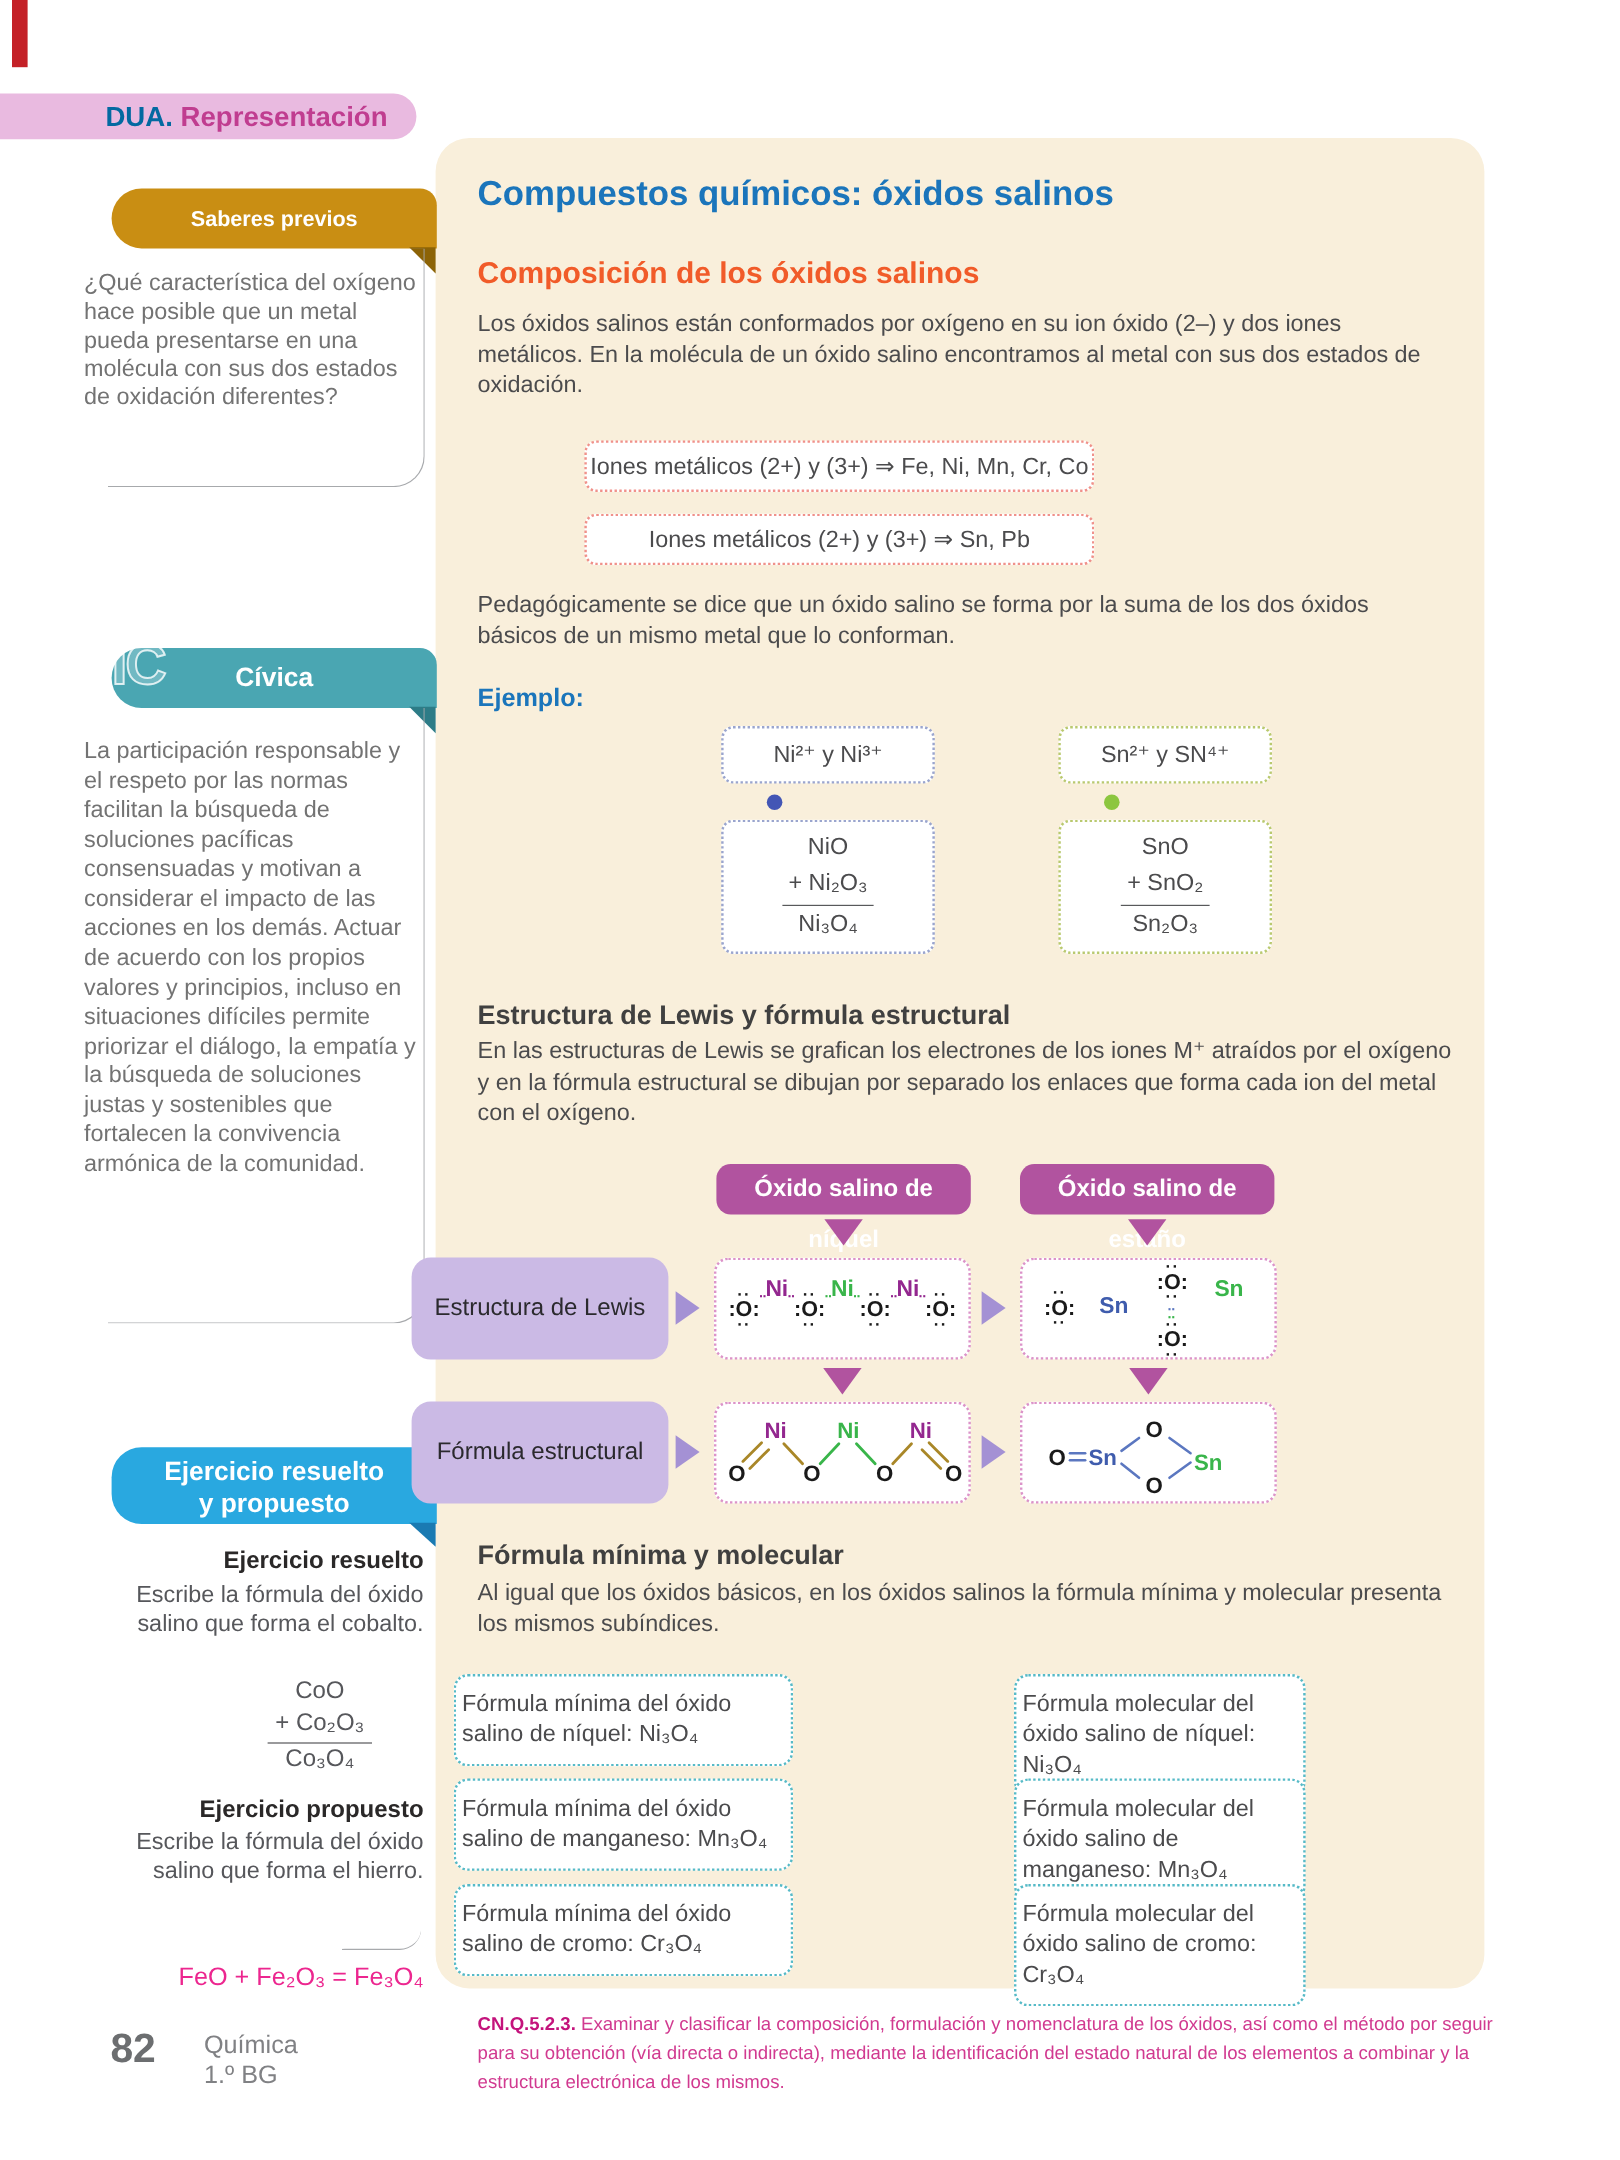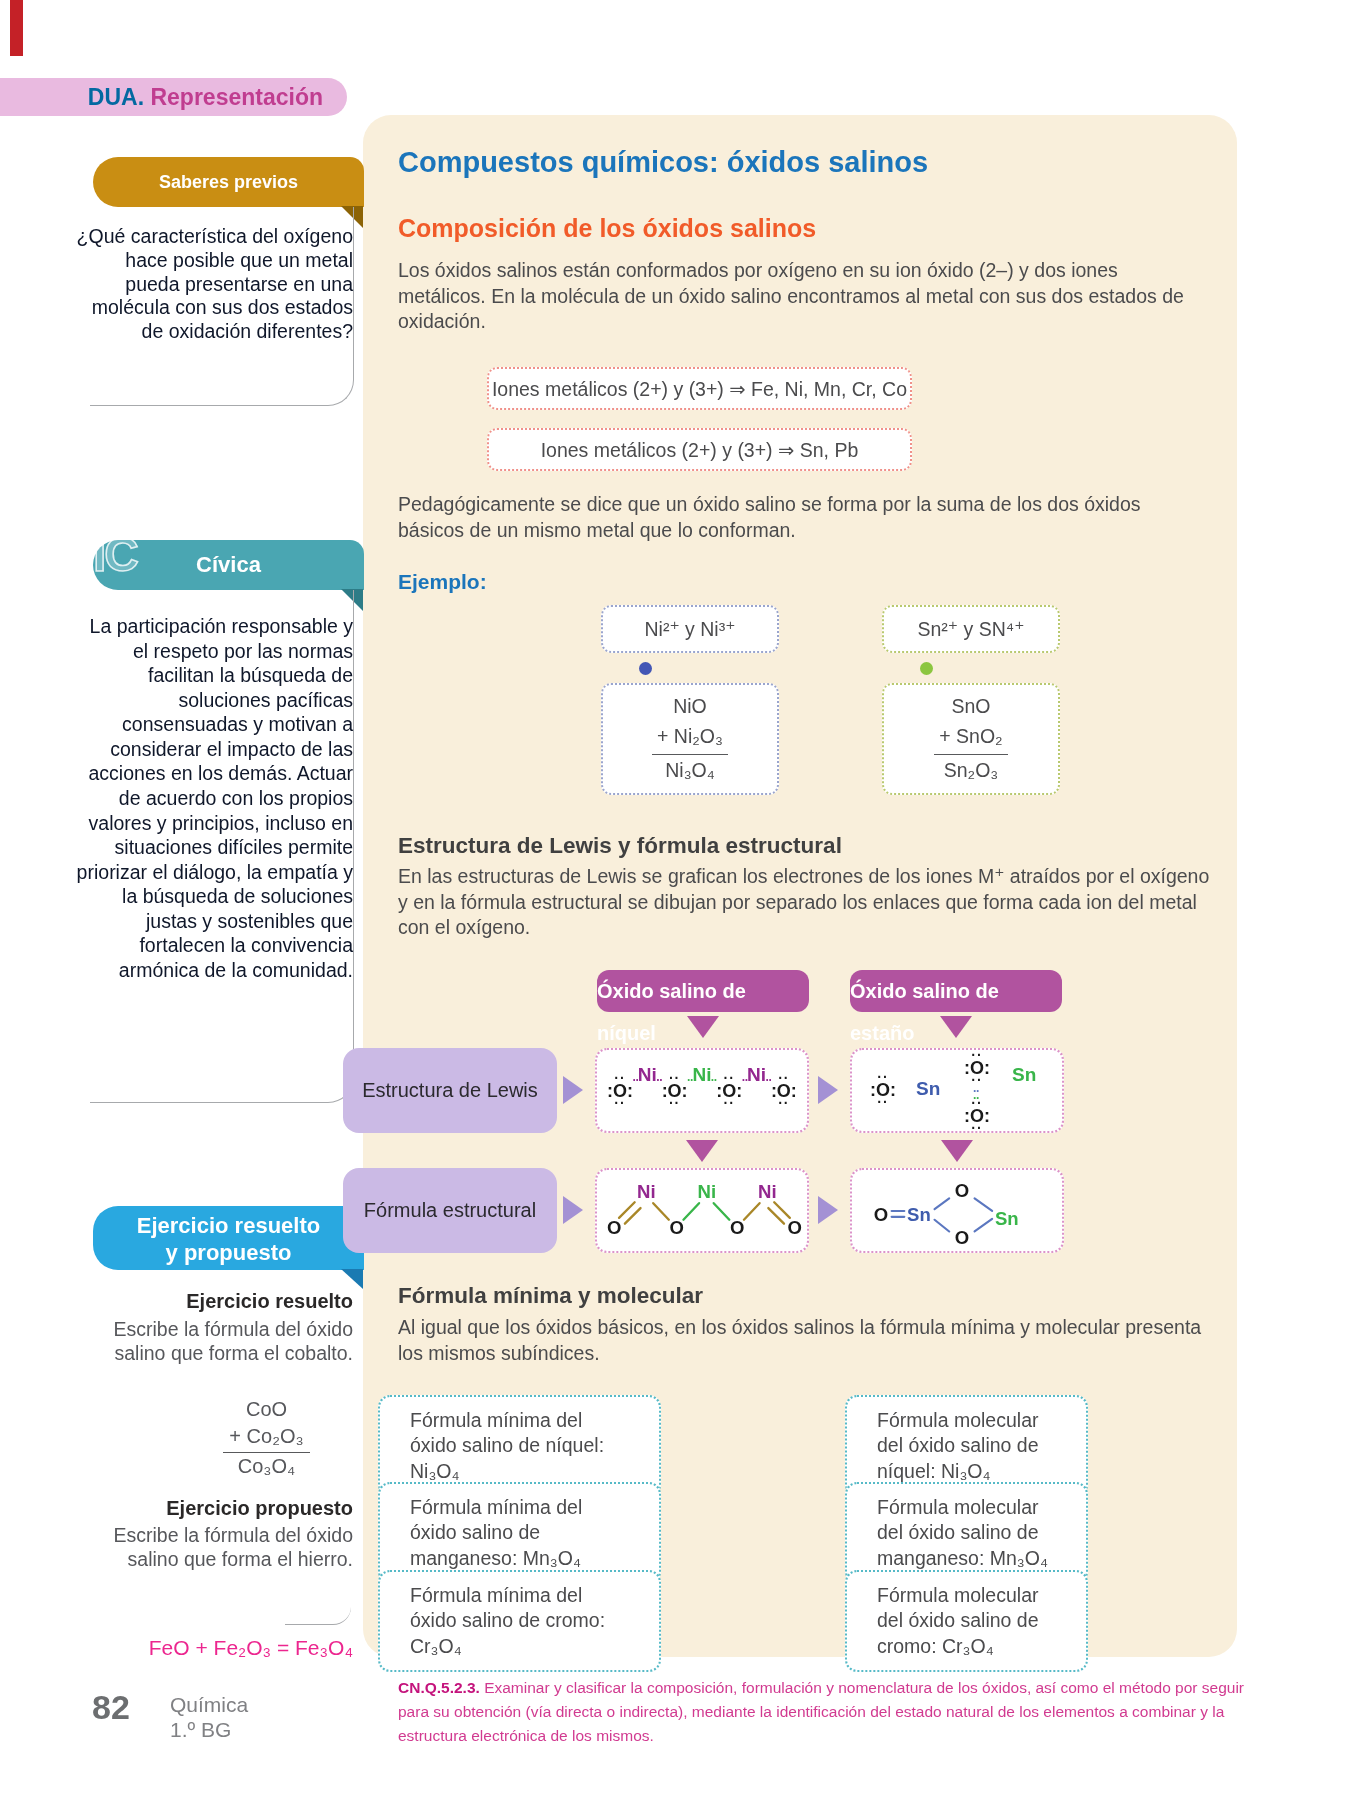--- a/index.html
+++ b/index.html
@@ -30,21 +30,21 @@
   .civ-fold{left:341px;top:589px;border-top:22px solid #2d7c87;}
   .eje-fold{left:341px;top:1269px;border-top:20px solid #1a7ab2;}
   .civ-logo{position:absolute;left:0px;top:-10px;font-size:48px;font-weight:bold;
     color:rgba(255,255,255,0.22);-webkit-text-stroke:1.6px rgba(255,255,255,0.8);letter-spacing:-2px;}
 
   .bubble{border-right:1.5px solid #a7a9ac;border-bottom:1.5px solid #a7a9ac;border-bottom-right-radius:26px;}
   .sab-bubble{left:90px;top:207px;width:263px;height:198px;}
   .civ-bubble{left:90px;top:590px;width:263px;height:512px;}
   .eje-curve{left:285px;top:1606px;width:66px;height:18px;border-bottom:1.5px solid #a7a9ac;border-bottom-right-radius:18px;}
 
-  .side-text{color:#0f172a;font-size:19.5px;line-height:1.22;text-align:right;}
+  .side-text{color:#737373;font-size:19.5px;line-height:1.22;}
   .sab-text{left:70px;top:225px;width:283px;}
   .civ-text{left:70px;top:614px;width:283px;line-height:1.26;}
 
   .eje-h{left:70px;width:283px;text-align:right;font-weight:bold;color:#2a2828;font-size:20px;}
   .eje-p{left:70px;width:283px;text-align:right;color:#56575b;font-size:19.5px;line-height:1.23;}
   .frac{left:70px;width:283px;text-align:center;color:#56575b;font-size:20px;}
   .frac .inner{display:inline-block;margin-left:110px;}
   .frac .add{display:inline-block;border-bottom:1.5px solid #58595b;padding:2px 6px 4px 6px;}
   .frac .top,.frac .res{padding:2px 6px;}
   .eje-formula{left:70px;top:1636px;width:283px;text-align:right;color:#ec268f;font-size:21px;}
@@ -72,21 +72,21 @@
   .ex-sum div{line-height:30px;}
   .dot{width:13px;height:13px;border-radius:50%;}
   .dot-blue{background:#4356b5;left:639px;top:662px;}
   .dot-green{background:#8cc63f;left:920px;top:662px;}
 
   .h-dark{font-size:22.5px;font-weight:bold;color:#404040;left:398px;}
   .p3{top:864px;}
   .p4{top:1315px;}
 
   .lpill{width:212px;height:42px;background:#b1539f;border-radius:12px;color:#fff;font-weight:bold;
-    font-size:20px;line-height:42px;}
+    font-size:20px;text-align:center;line-height:42px;}
   .tri-d{width:0;height:0;border-left:16px solid transparent;border-right:16px solid transparent;border-top:22px solid #b1539f;}
   .tri-r{width:0;height:0;border-top:14px solid transparent;border-bottom:14px solid transparent;border-left:20px solid #a491d4;}
 
   .row-label{width:214px;height:85px;background:#cbbae5;border-radius:16px;color:#2b2a2e;font-weight:normal;
     font-size:20px;text-align:center;line-height:85px;}
   .lewis-box{width:214px;height:85px;background:#fff;border:2px dotted #dc93c9;border-radius:12px;box-sizing:border-box;}
 
   .ni-lewis{display:flex;align-items:center;justify-content:space-between;padding:0 10px;}
   .ost{display:inline-flex;flex-direction:column;align-items:center;}
   .ost .d{font-size:14px;line-height:7px;font-weight:bold;color:#1a1a1a;letter-spacing:1px;}
@@ -102,21 +102,21 @@
   .sn-lewis{position:relative;}
   .sl-o1{position:absolute;left:18px;top:24px;}
   .sl-sn1{position:absolute;left:64px;top:28px;font-size:19px;font-weight:bold;color:#3f5cad;}
   .sl-o2{position:absolute;left:112px;top:2px;}
   .sl-dots{position:absolute;left:121px;top:38px;line-height:7px;text-align:center;}
   .sl-dots span{font-size:12px;font-weight:bold;letter-spacing:-1px;display:block;}
   .sl-o3{position:absolute;left:112px;top:50px;}
   .sl-sn2{position:absolute;left:160px;top:14px;font-size:19px;font-weight:bold;color:#39b54a;}
 
   .min-box{background:#fff;border:2px dotted #56bac7;border-radius:12px;color:#4b4b4d;
-    font-size:19.5px;line-height:1.3;padding:11px 30px;box-sizing:border-box;}
+    font-size:19.5px;line-height:1.3;padding:11px 5px;box-sizing:border-box;}
 
   .footer-note{left:398px;top:1676px;width:850px;font-size:15.5px;line-height:1.55;color:#d13a90;}
   .footer-note .code{font-weight:bold;color:#c4137c;}
   svg text{font-family:"Liberation Sans","DejaVu Sans",sans-serif;}
 </style>
 </head>
 <body>
 
 <div class="abs red-mark"></div>
 <div class="abs dua-band">

